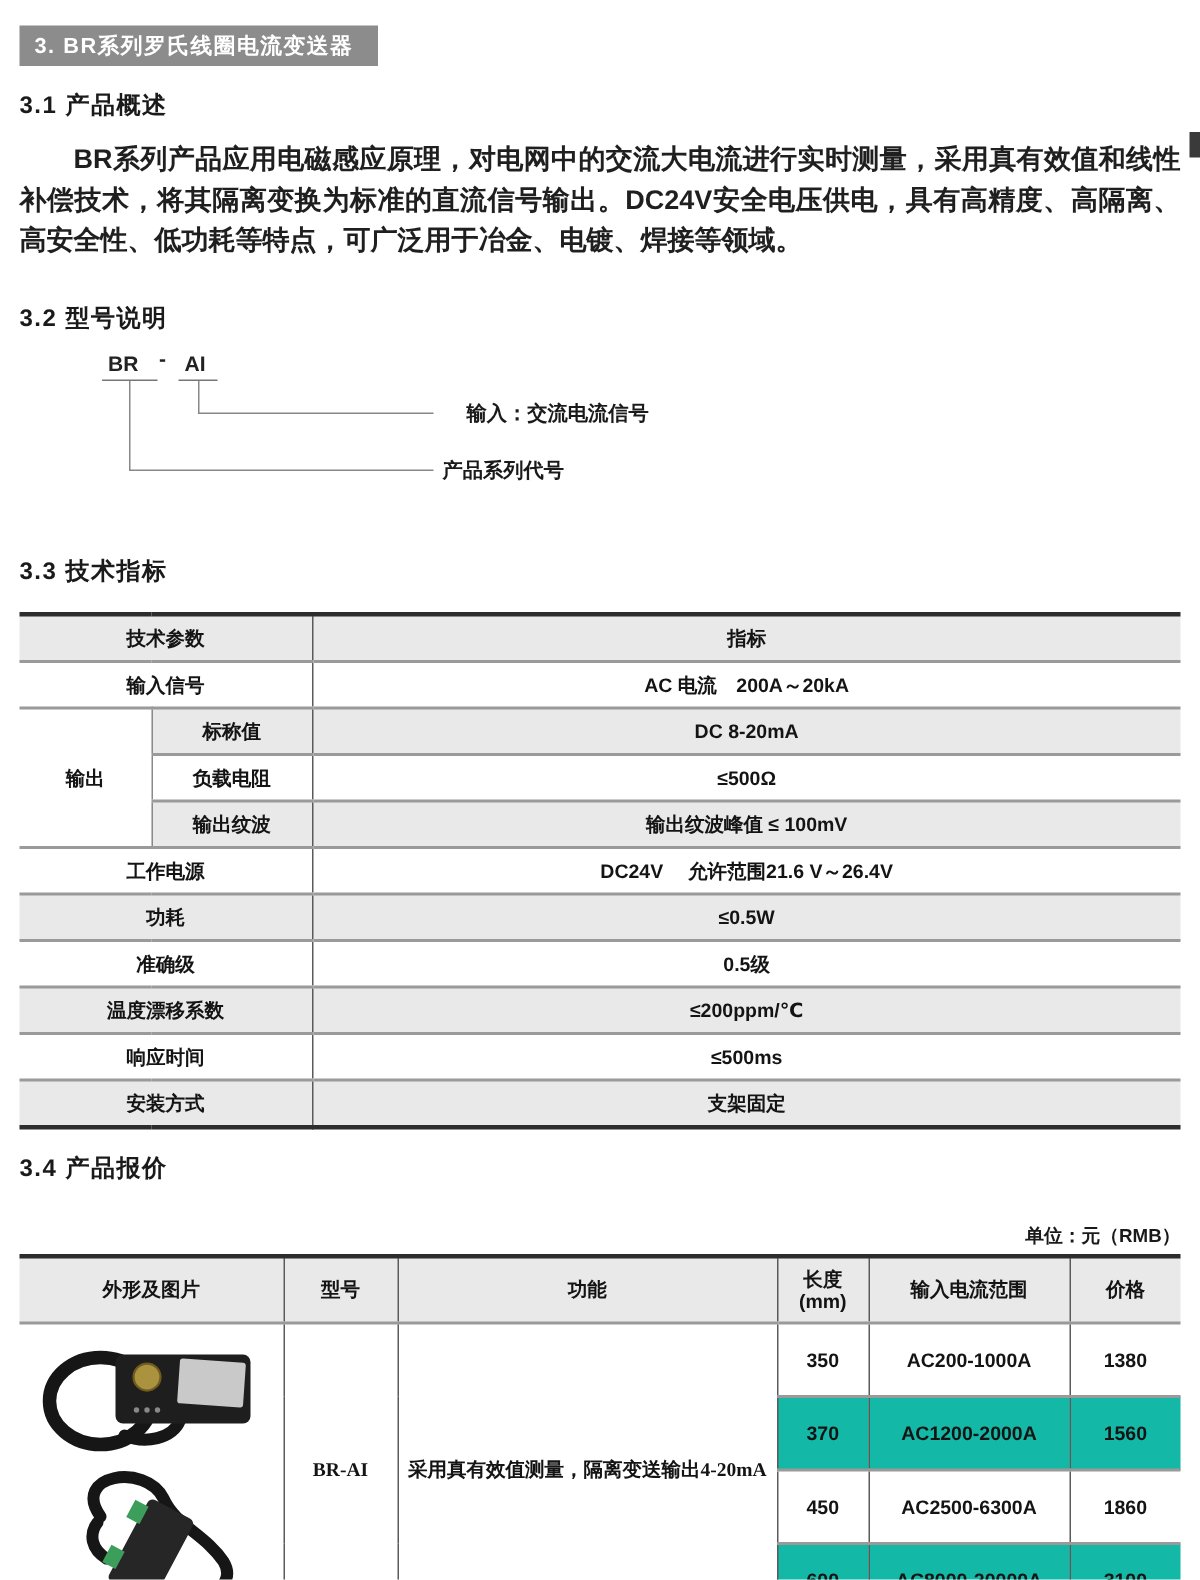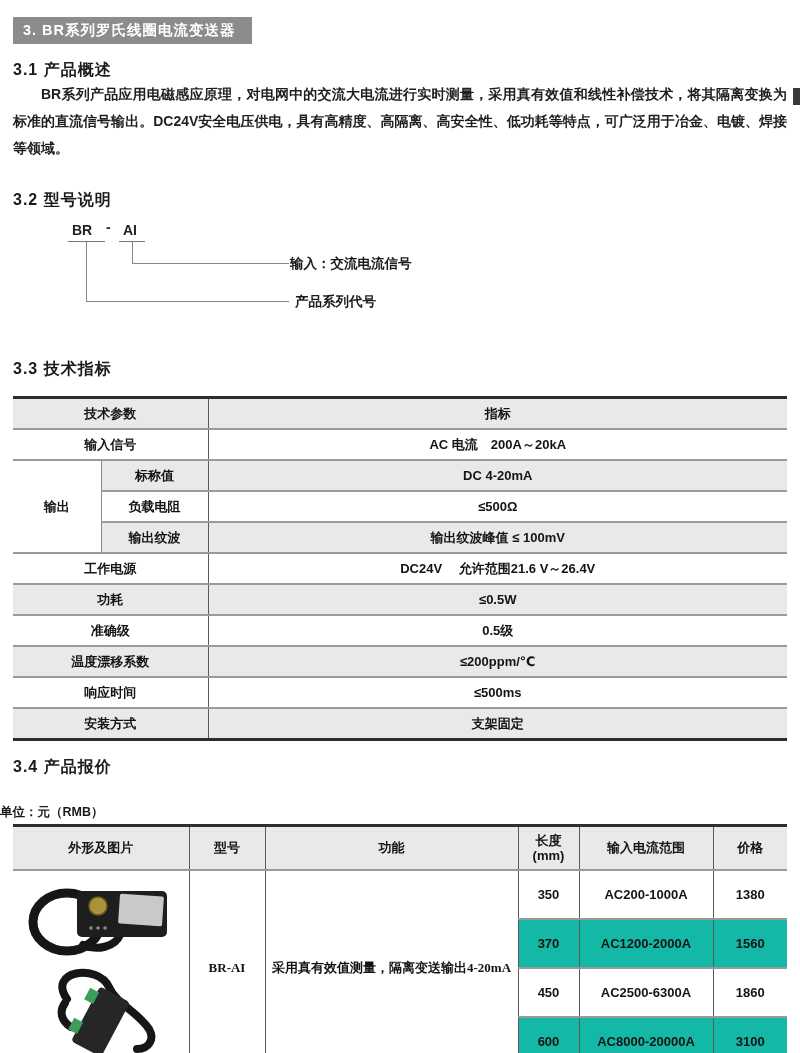--- a/index.html
+++ b/index.html
@@ -7,42 +7,42 @@
     width:800px;height:1053px;background:#ffffff;position:relative;overflow:hidden;
     font-family:"Liberation Sans","DejaVu Sans",sans-serif;color:#1a1a1a;
   }
   .section-bar{
     display:inline-block;margin:17px 0 0 13px;background:#8c8c8c;color:#ffffff;
     font-size:14.5px;font-weight:bold;letter-spacing:1px;padding:4px 16px 4px 10px;
   }
   .edge-mark{position:absolute;right:0;top:88px;width:7px;height:17px;background:#3a3a3a;}
   .h2{margin:16px 0 0 13px;font-size:16px;font-weight:bold;letter-spacing:1px;}
   .para{
-    margin:0 13px 0 13px;font-size:14px;line-height:27px;font-weight:bold;
+    margin:12px 13px 0 13px;font-size:18px;line-height:27px;font-weight:bold;
     text-indent:2em;text-align:justify;color:#1f1f1f;
   }
   
   .diagram{position:relative;height:118px;margin:8px 0 0 13px;}
   .diagram .code{position:absolute;font-size:14px;font-weight:bold;color:#222;}
   .u-line{position:absolute;height:0;border-bottom:1.5px solid #777;}
   .l-line{position:absolute;border-left:1.5px solid #888;border-bottom:1.5px solid #888;}
   .dg-label{position:absolute;font-size:13.5px;font-weight:bold;white-space:nowrap;}
   
   table{border-collapse:collapse;table-layout:fixed;}
   .spec{width:774px;margin:16px 0 0 13px;border-top:3px solid #2d2d2d;border-bottom:3px solid #2d2d2d;}
   .spec td{
     height:29px;text-align:center;vertical-align:middle;font-size:13px;font-weight:bold;
     border-bottom:2px solid #9a9a9a;padding:0 12px;color:#141414;
   }
   .spec tr:last-child td{border-bottom:none;}
   .vr{border-right:1.5px solid #5a5a5a !important;}
   .vr2{border-right:1.5px solid #8a8a8a !important;}
   tr.g td{background:#e9e9e9;}
   td.span-white{background:#ffffff !important;font-family:Liberation Serif, serif;}
-  .unit-label{margin:26px 13px 3px 0;text-align:left;font-size:12.5px;font-weight:bold;}
+  .unit-label{margin:26px 13px 3px 0;text-align:right;font-size:12.5px;font-weight:bold;}
   .price{width:774px;margin:0 0 0 13px;border-top:3px solid #2d2d2d;border-bottom:4px solid #2d2d2d;}
   .price td{
     text-align:center;vertical-align:middle;font-size:13px;font-weight:bold;
     border-bottom:2px solid #9a9a9a;padding:0 4px;color:#141414;
   }
   .price tr.hdr td{height:42px;background:#e9e9e9;}
   .price td.cell-s{height:44px;}
   .price tr:last-child td{border-bottom:none;}
   td.gcell{background:#14b8a6;}
   .photo-cell{padding:4px 0 !important;}
@@ -66,21 +66,21 @@
 
 <div class="h2" style="margin-top:28px;">3.2 型号说明</div>
 
 <div class="diagram">
   <span class="code" style="left:59px;top:3px;">BR</span>
   <span class="code" style="left:93px;top:0px;">-</span>
   <span class="code" style="left:110px;top:3px;">AI</span>
   <div class="u-line" style="left:55px;top:22px;width:37px;"></div>
   <div class="u-line" style="left:106px;top:22px;width:26px;"></div>
   <div class="l-line" style="left:119px;top:23px;width:156px;height:21px;"></div>
-  <div class="dg-label" style="left:277px;top:36px;">输入：交流电流信号</div>
+  <div class="dg-label" style="left:298px;top:36px;">输入：交流电流信号</div>
   <div class="l-line" style="left:73px;top:23px;width:202px;height:59px;"></div>
   <div class="dg-label" style="left:282px;top:74px;">产品系列代号</div>
 </div>
 
 <div class="h2" style="margin-top:22px;">3.3 技术指标</div>
 
 <table class="spec">
   <colgroup>
       <col style="width:88px;">
       <col style="width:107px;">
@@ -91,21 +91,21 @@
     <td colspan="2" class="vr">技术参数</td>
     <td>指标</td>
   </tr>
   <tr>
     <td colspan="2" class="vr">输入信号</td>
     <td>AC 电流　200A～20kA</td>
   </tr>
   <tr class="g">
     <td rowspan="3" class="vr2 span-white">输出</td>
     <td class="vr">标称值</td>
-    <td>DC 4-20mA</td>
+    <td>DC 8-20mA</td>
   </tr>
   <tr>
     <td class="vr">负载电阻</td>
     <td>≤500Ω</td>
   </tr>
   <tr class="g">
     <td class="vr">输出纹波</td>
     <td>输出纹波峰值 ≤ 100mV</td>
   </tr>
   <tr>

